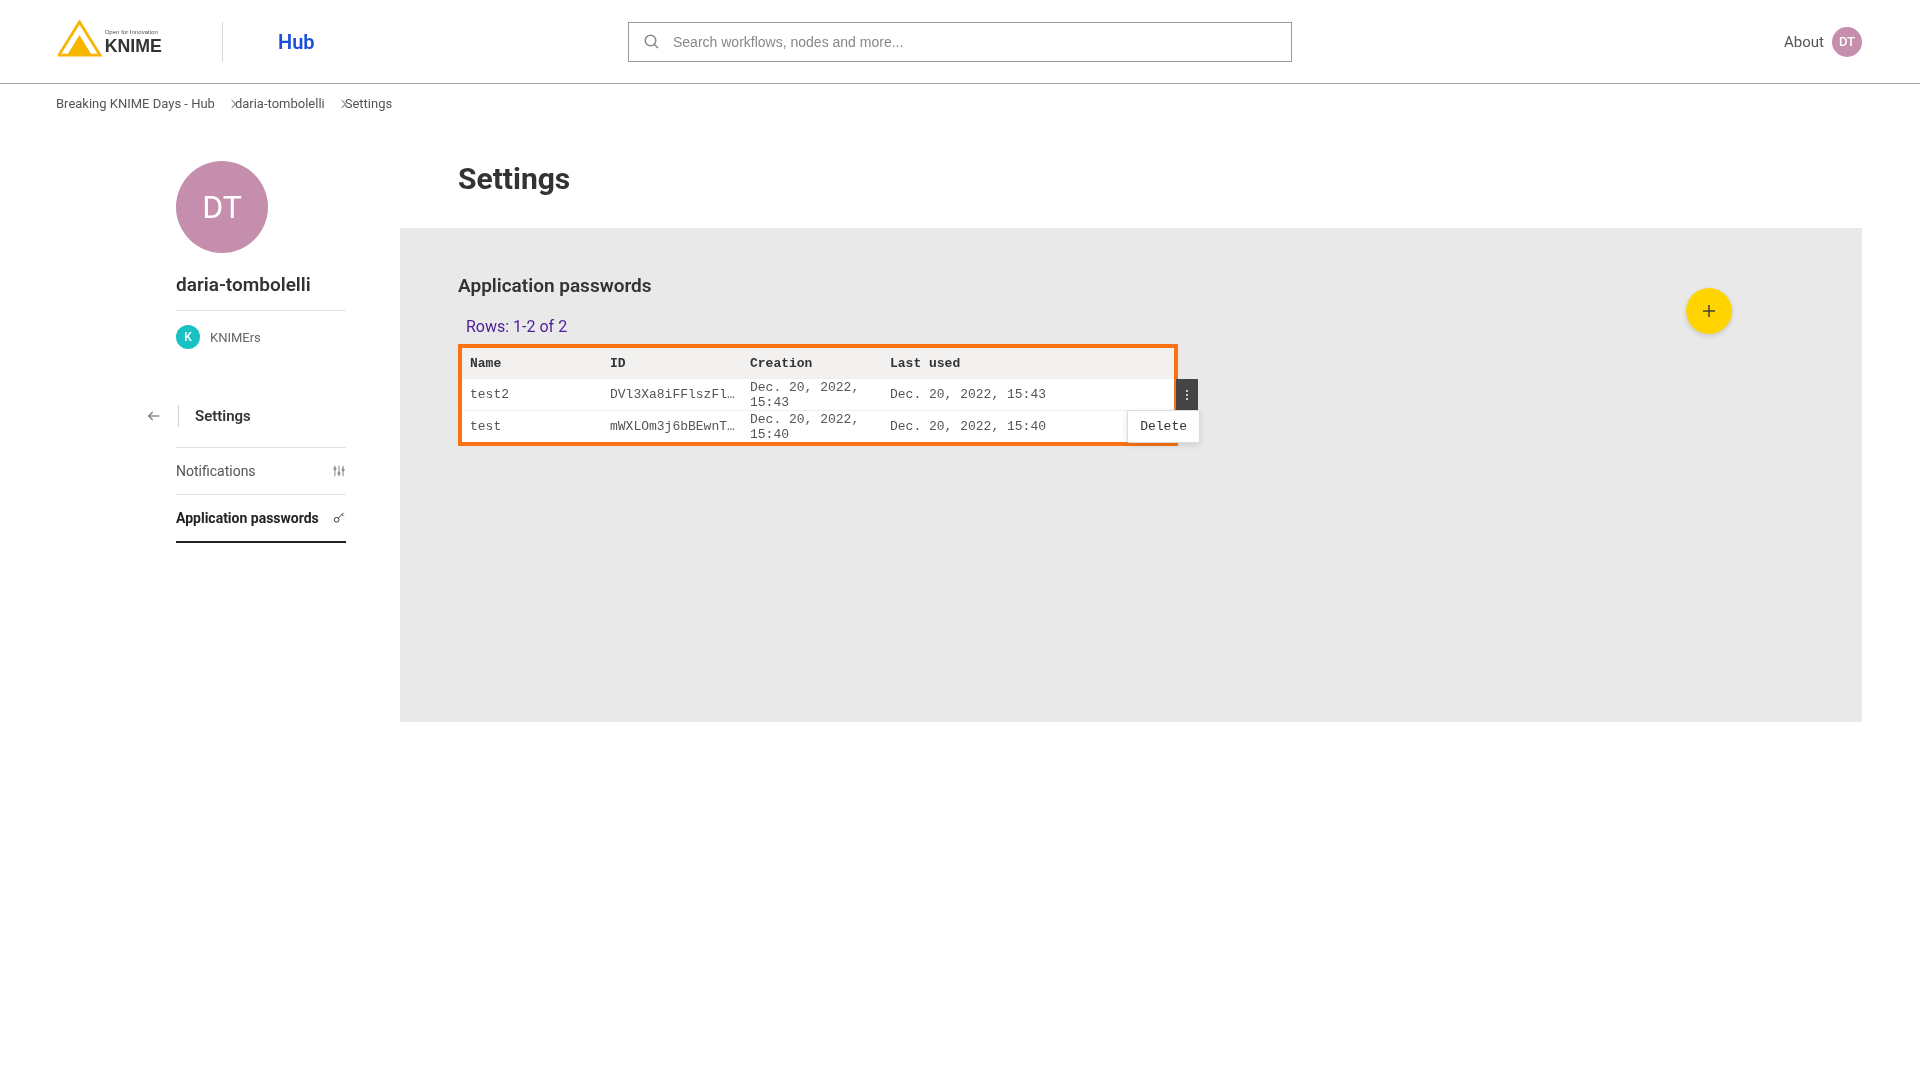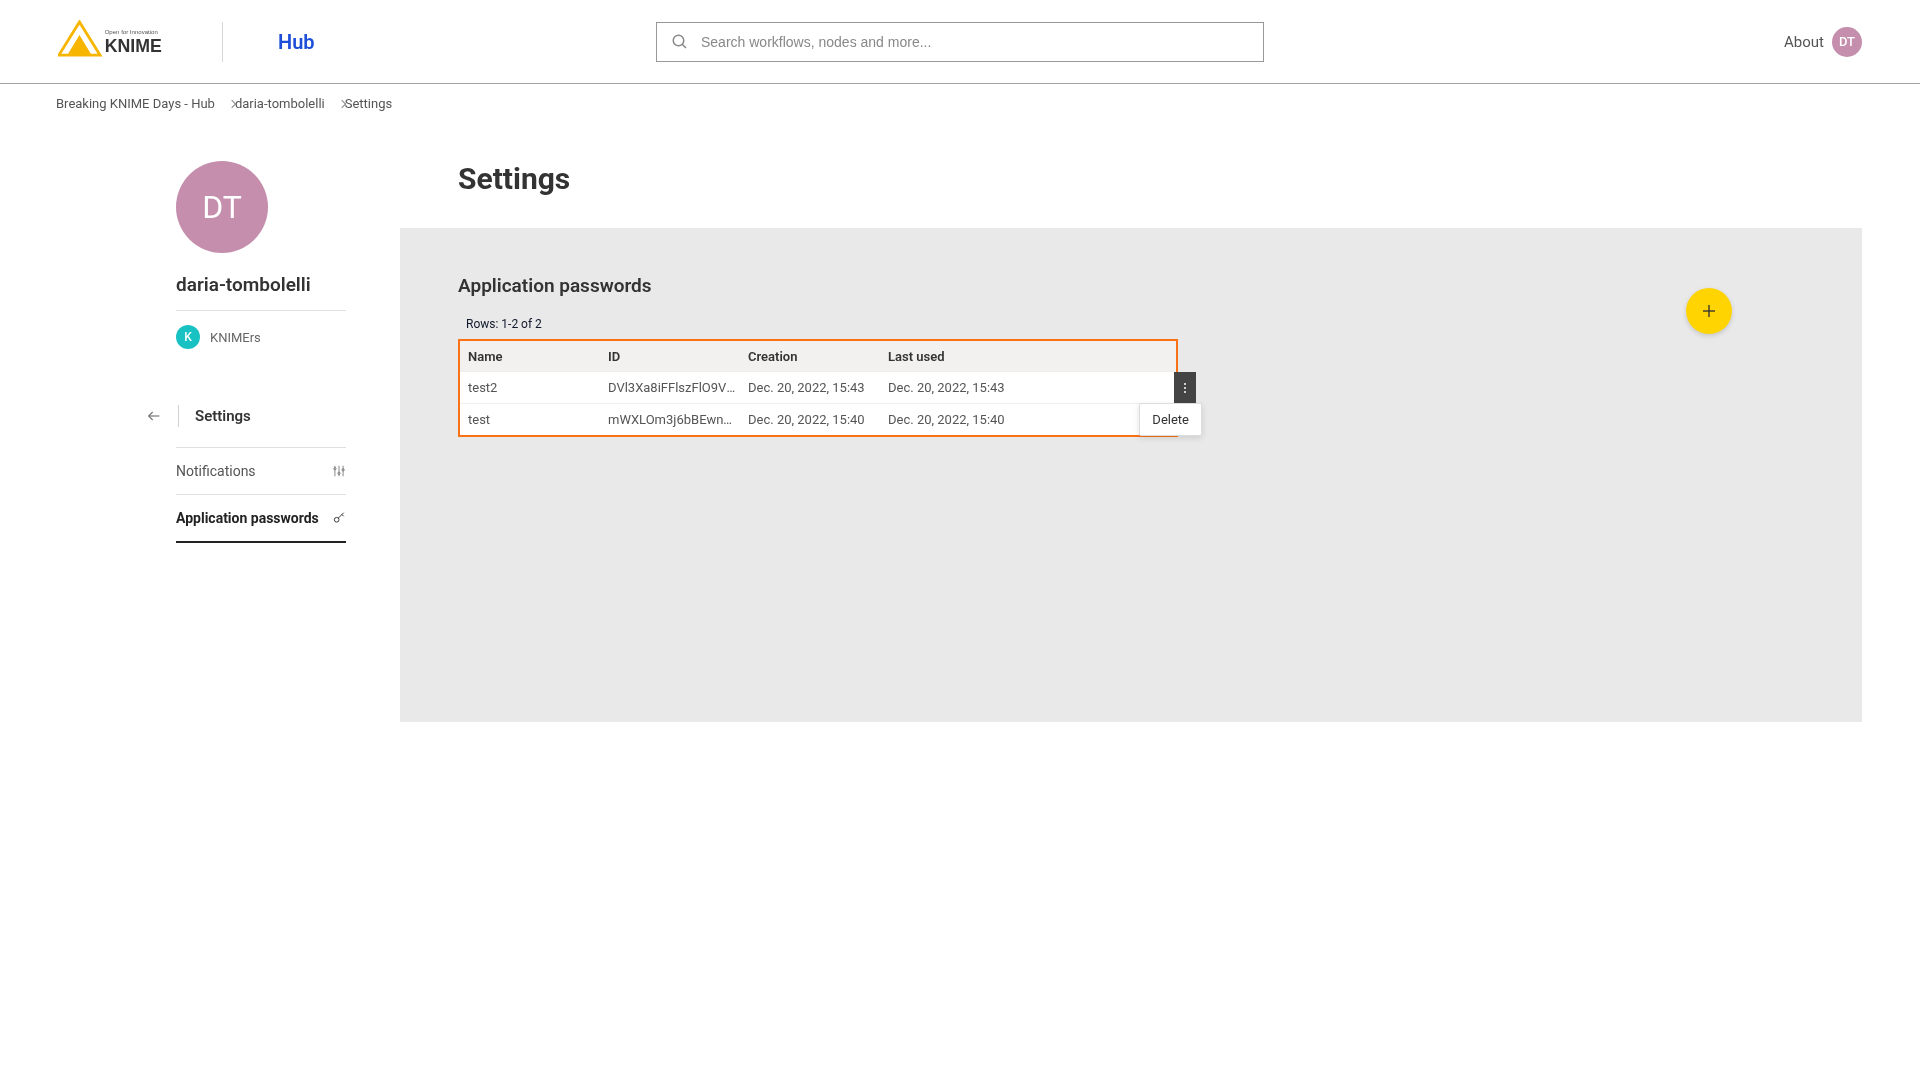--- a/index.html
+++ b/index.html
@@ -5,21 +5,21 @@
   * { box-sizing: border-box; margin: 0; padding: 0; }
   body { font-family: -apple-system, BlinkMacSystemFont, "Segoe UI", Roboto, Arial, sans-serif; color:#333; background:#fff; }
   a { text-decoration:none; color:inherit; }
 
   
   .header { display:flex; align-items:center; height:84px; border-bottom:1px solid #a3a3a3; padding:0 58px; position:relative;}
   .logo-block { display:flex; align-items:center; height:100%; }
   .logo-svg { width:140px; height:44px;}
   .logo-divider { width:1px; height:40px; background:#d6d6d6; margin:0 24px;}
   .hub-title { font-size:20px; font-weight:600; color:#1d4ed8;margin-left:31px;}
-  .search-wrap { position:absolute; left:50%; transform:translateX(-50%); width:608px; height:40px; border:1px solid #999; display:flex; align-items:center; padding:0 14px; }
+  .search-wrap { position:absolute; left:50%; transform:translateX(-50%); width:664px; height:40px; border:1px solid #999; display:flex; align-items:center; padding:0 14px; }
   .search-wrap input { border:none; outline:none; flex:1; font-size:14px; color:#333; background:transparent;}
   .search-wrap input::placeholder{ color:#888;}
   .search-icon { width:18px; height:18px; stroke:#888; fill:none; stroke-width:2; margin-right:12px;}
   .header-right { margin-left:auto; display:flex; align-items:center; gap:8px;}
   .about-link { font-size:15px; color:#555;}
   .avatar-small { width:30px; height:30px; border-radius:50%; background:#c48eac; color:#fff; display:flex; align-items:center; justify-content:center; font-size:13px; font-weight:500;}
 
   
   .breadcrumbs { padding:12px 56px; display:flex; gap:0; align-items:center; font-size:13px; color:#555;}
   .crumb { display:flex; align-items:center; gap:14px;}
@@ -45,23 +45,23 @@
   .nav-list { margin-top:20px; margin-left:120px; width:170px;}
   .nav-item { display:flex; align-items:center; justify-content:space-between; padding:15px 0 15px 0; border-top:1px solid #e0e0e0; font-size:14px; color:#555; cursor:pointer;}
   .nav-item .nav-icon { width:14px; height:14px; stroke:#777; fill:none; stroke-width:1.5;}
   .nav-item.active { font-weight:700; color:#222; border-bottom:2px solid #222;}
   .nav-item.active .nav-icon { stroke:#222;}
 
   
   .content-title { font-size:30px; font-weight:700; color:#333; margin-top:38px; margin-left:58px; margin-bottom:32px;}
   .panel { background:#e9e9e9; min-height:494px; padding:46px 58px; position:relative;}
   .panel-title { font-size:19px; font-weight:600; color:#333; margin-bottom:20px;}
-  .rows-count { font-size:12px; color:#0f172a; margin-left:8px;}
-
-  .table { background:#fff; border:2px solid #f97316; width:720px; margin-top:8px; }
+  .rows-count { font-size:16px; color:#4c1d95; margin-left:8px;}
+
+  .table { background:#fff; border:4px solid #f97316; width:720px; margin-top:8px;font-family:Liberation Mono, monospace; }
   .table-head, .table-row { display:grid; grid-template-columns: 140px 140px 140px 270px 30px; align-items:center; font-size:13px; }
   .table-head { background:#f2f1f0; font-weight:600; color:#333; height:30px; padding:0 8px;}
   .table-row { height:32px; padding:0 8px; border-top:1px solid #eee; color:#555; position:relative;}
   .cell-id { white-space:nowrap; overflow:hidden; text-overflow:ellipsis; max-width:130px;}
   .row-more { width:22.5px; height:31px; margin-right:-8px; display:flex; align-items:center; justify-content:center; cursor:pointer; justify-self:end;}
   .row-more.active { background:#444;}
   .more-dots { display:flex; flex-direction:column; gap:2px;}
   .dot { width:2px; height:2px; border-radius:50%; background:#555;}
   .row-more.active .dot { background:#fff;}
 

